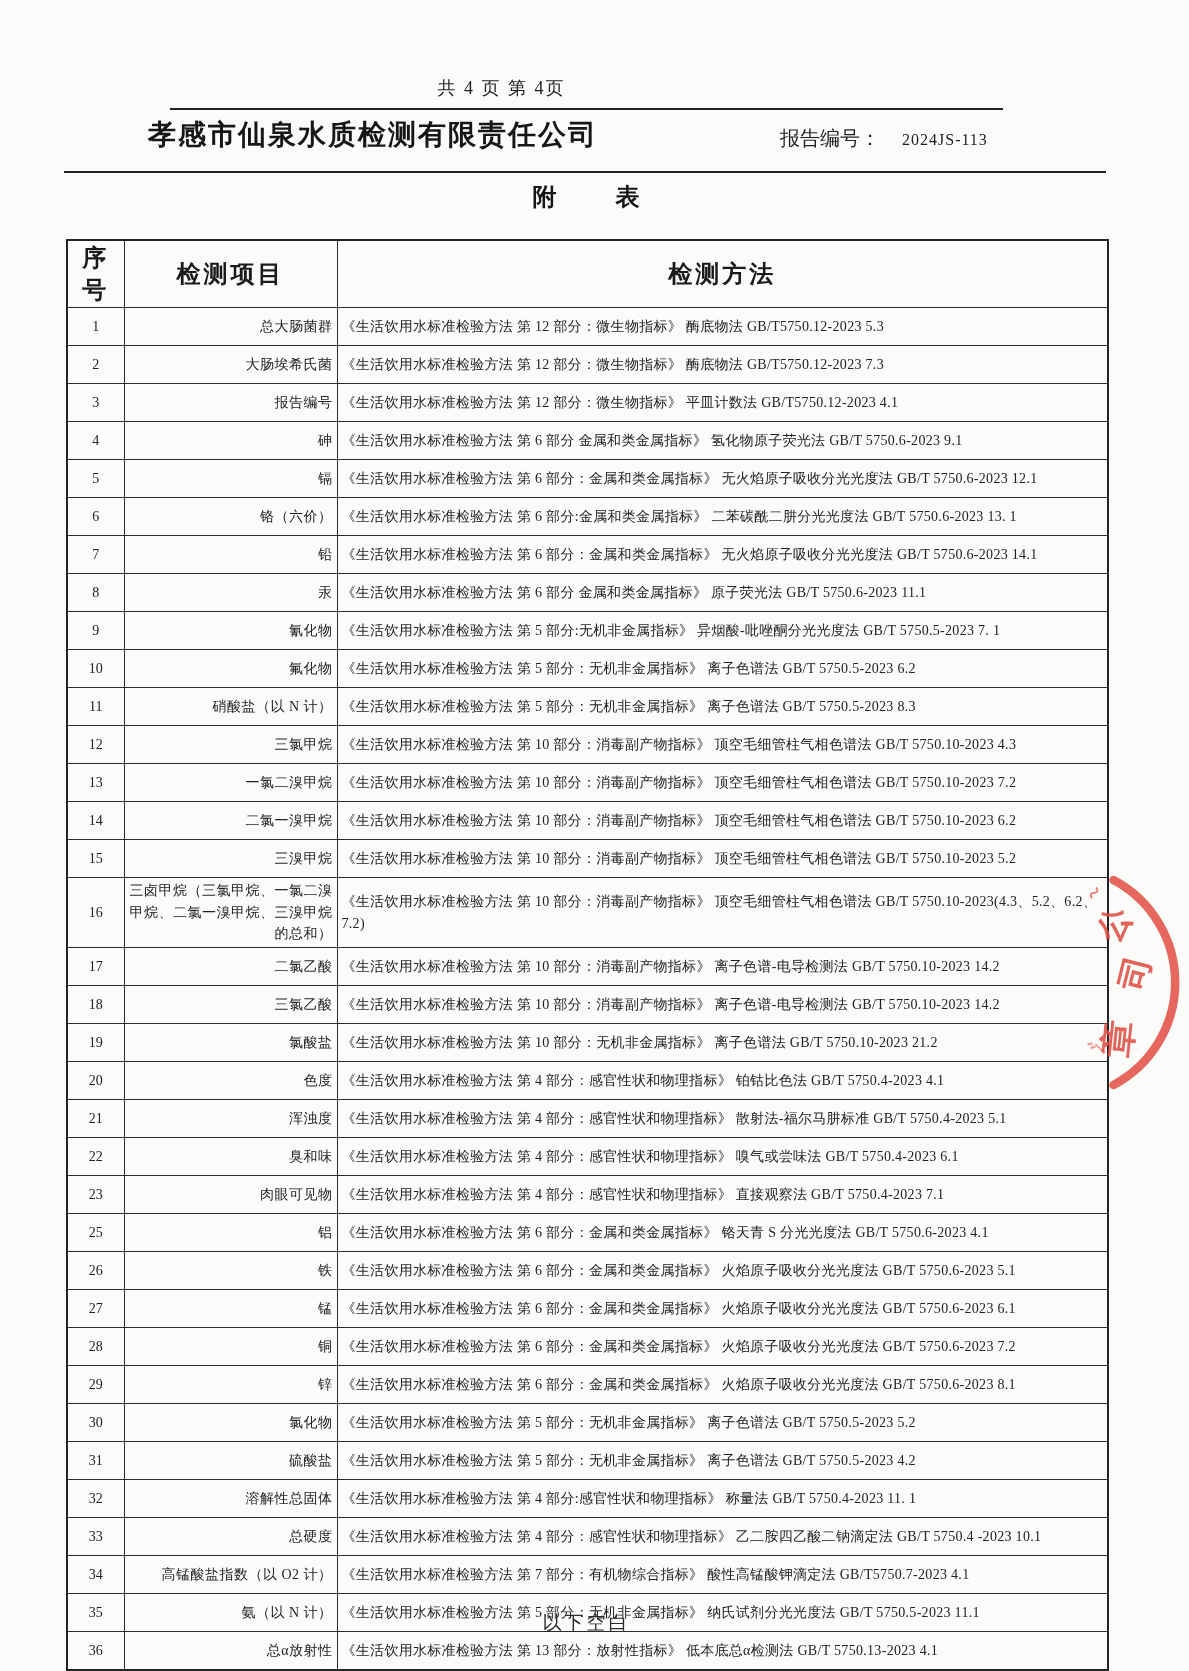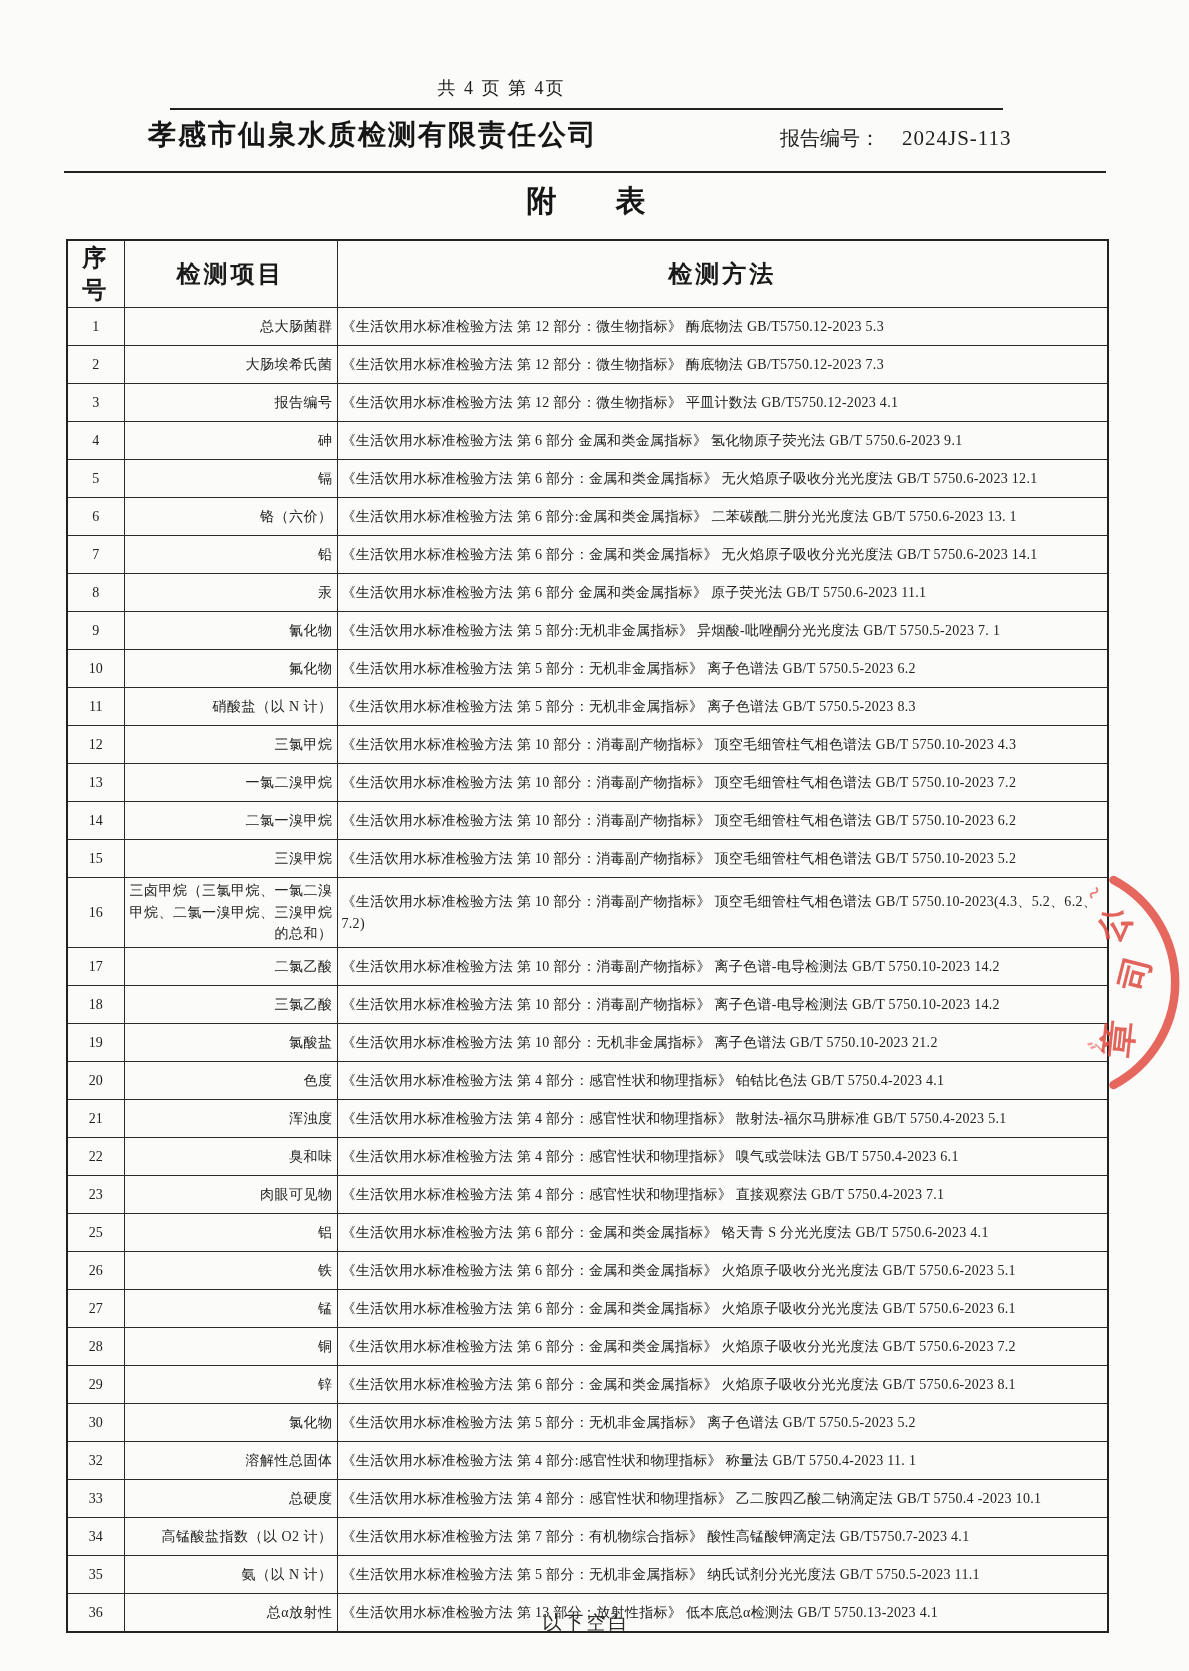--- a/index.html
+++ b/index.html
@@ -14,24 +14,24 @@
     font-size:18px;letter-spacing:2px;
   }
   .rule-a{position:absolute;top:108px;left:170px;width:833px;height:2px;background:#222;}
   .rule-b{position:absolute;top:171px;left:64px;width:1042px;height:2px;background:#222;}
   .company{
     position:absolute;top:116px;left:148px;
     font-family:"Liberation Sans","DejaVu Sans",sans-serif;
     font-weight:bold;font-size:28px;letter-spacing:2px;color:#161616;
   }
   .report-line{position:absolute;top:125px;left:780px;font-size:20px;}
-  .report-line .no{font-size:21px;letter-spacing:1px;margin-left:22px;}
+  .report-line .no{font-size:16px;letter-spacing:1px;margin-left:22px;}
   .doc-title{
     position:absolute;top:181px;left:66px;width:1041px;text-align:center;
-    font-size:30px;font-weight:bold;letter-spacing:1px;color:#161616;
+    font-size:24px;font-weight:bold;letter-spacing:1px;color:#161616;
   }
   .doc-title .gap{display:inline-block;width:58px;}
   table.report{
     position:absolute;top:239px;left:66px;width:1041px;
     border-collapse:collapse;table-layout:fixed;
   }
   table.report,table.report td,table.report th{border:1px solid #2b2b2b;}
   table.report{border:2px solid #232323;}
   table.report th{
     height:38px;font-size:24px;font-weight:bold;letter-spacing:3px;
@@ -248,20 +248,25 @@
     <td class="c-item">锌</td>
     <td class="c-method">《生活饮用水标准检验方法 第 6 部分：金属和类金属指标》 火焰原子吸收分光光度法 GB/T 5750.6-2023 8.1</td>
   </tr>
 
   <tr>
     <td class="c-no">30</td>
     <td class="c-item">氯化物</td>
     <td class="c-method">《生活饮用水标准检验方法 第 5 部分：无机非金属指标》 离子色谱法 GB/T 5750.5-2023 5.2</td>
   </tr>
 
+  <tr>
+    <td class="c-no">31</td>
+    <td class="c-item">硫酸盐</td>
+    <td class="c-method">《生活饮用水标准检验方法 第 5 部分：无机非金属指标》 离子色谱法 GB/T 5750.5-2023 4.2</td>
+  </tr>
 
   <tr>
     <td class="c-no">32</td>
     <td class="c-item">溶解性总固体</td>
     <td class="c-method">《生活饮用水标准检验方法 第 4 部分:感官性状和物理指标》 称量法 GB/T 5750.4-2023 11. 1</td>
   </tr>
 
   <tr>
     <td class="c-no">33</td>
     <td class="c-item">总硬度</td>

